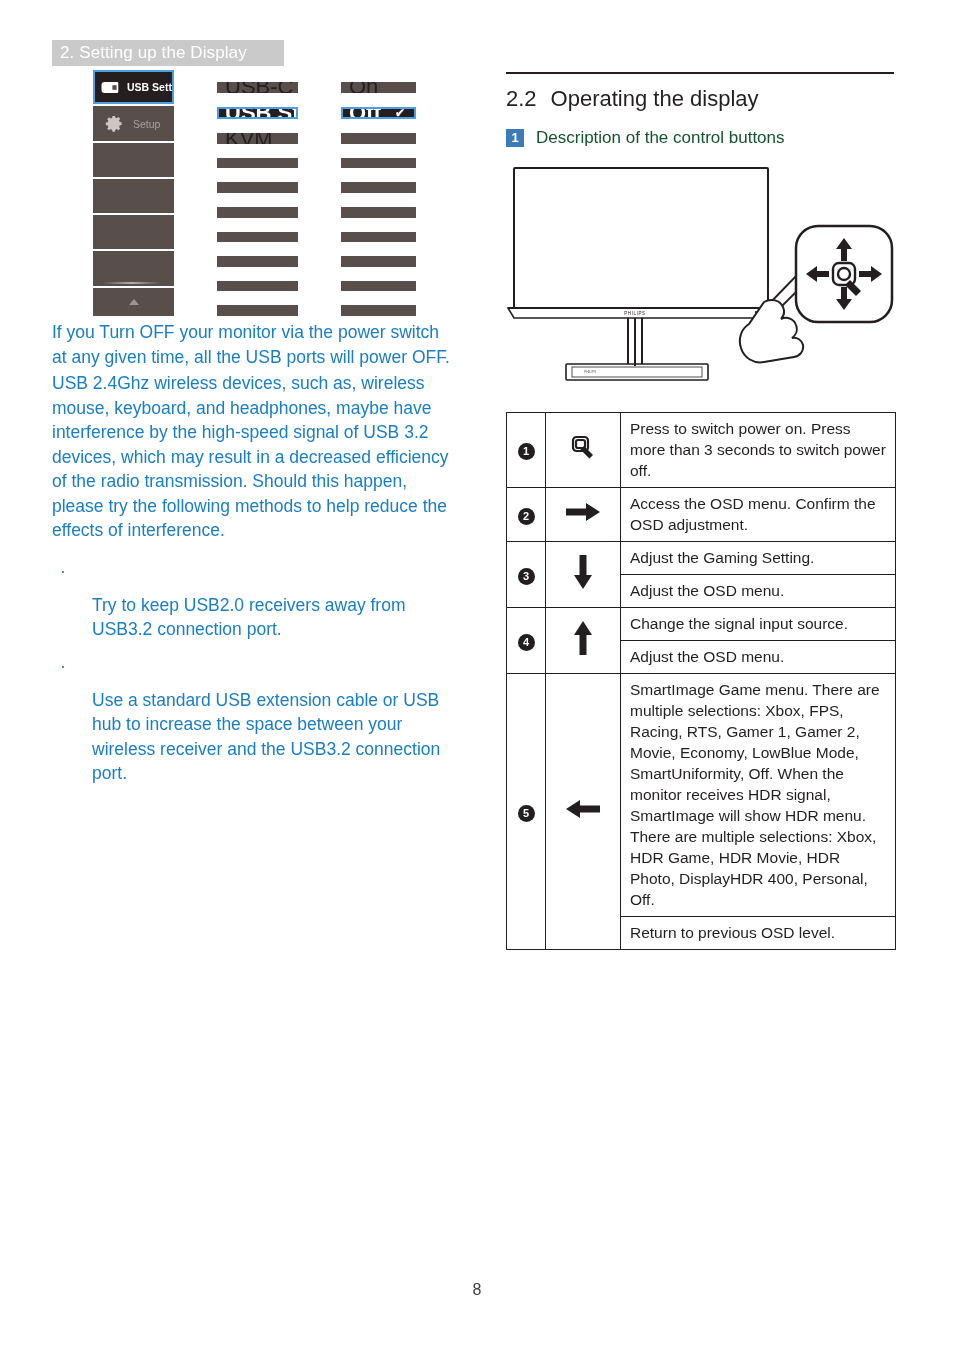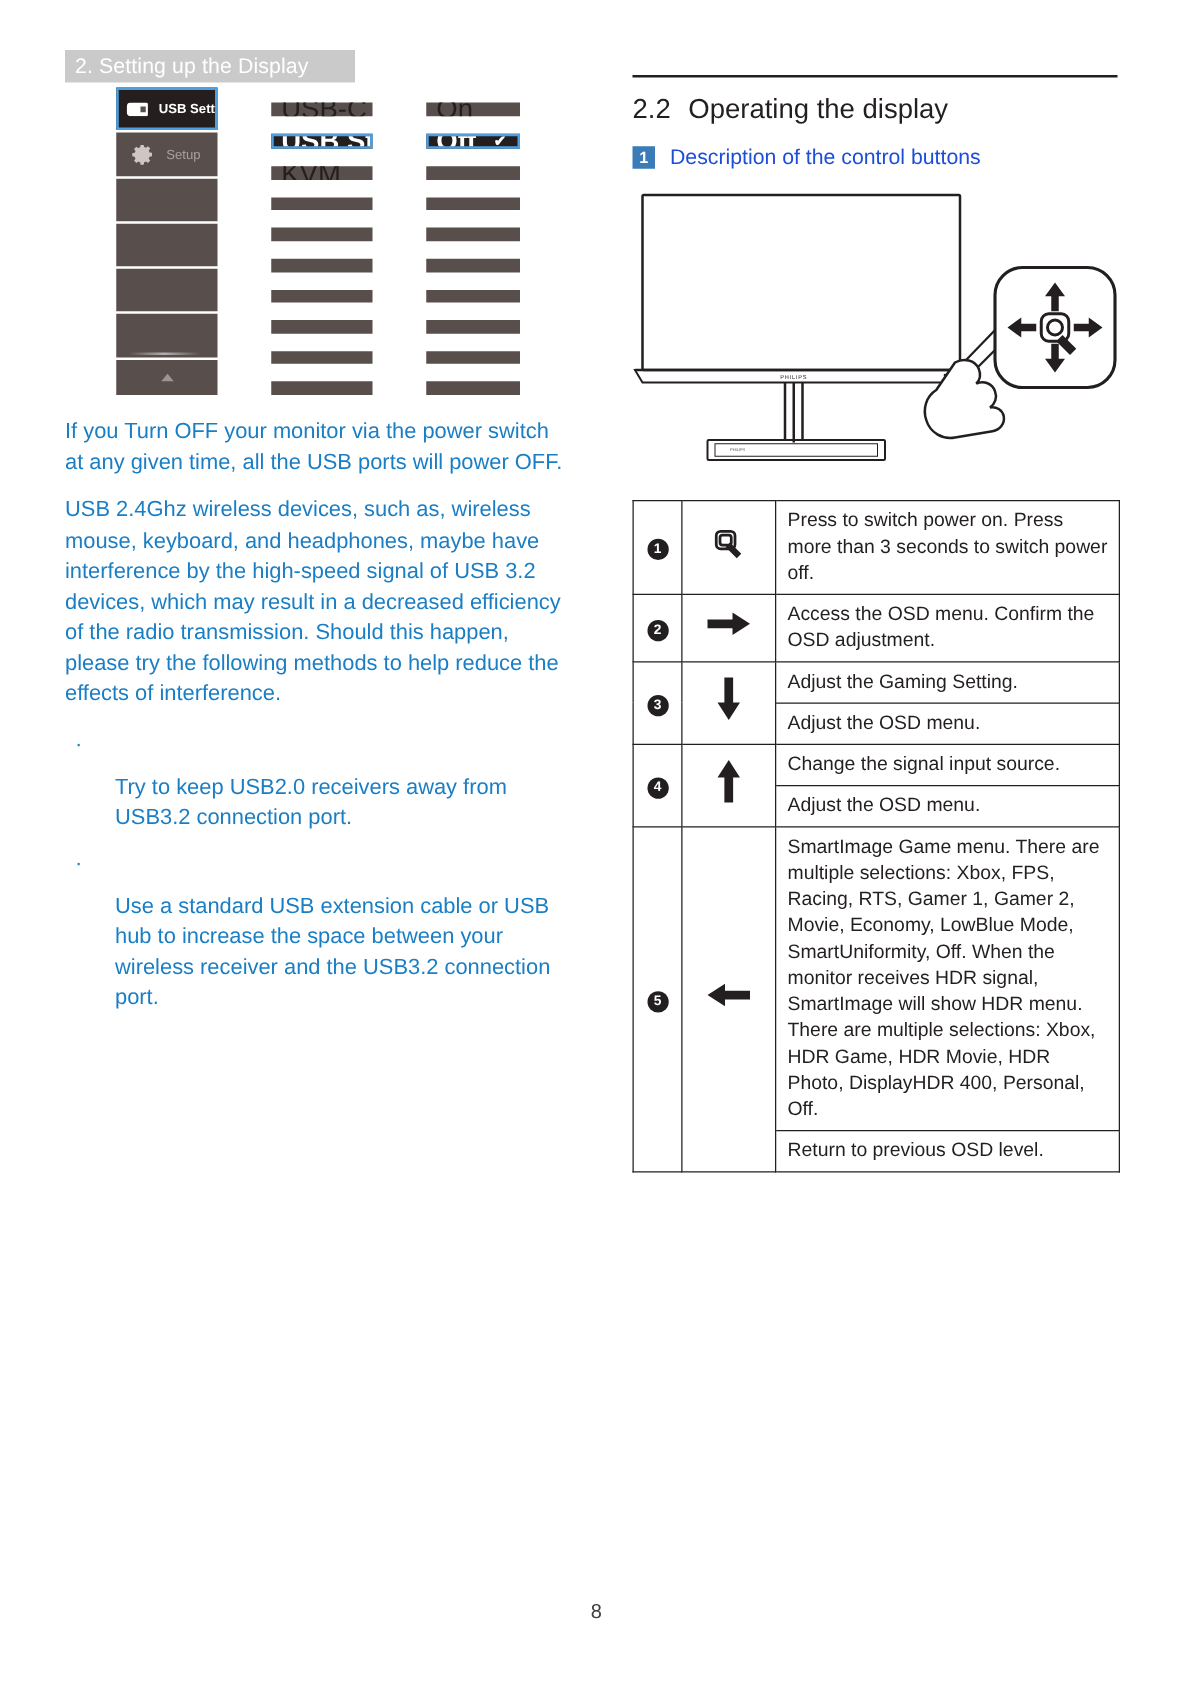--- a/index.html
+++ b/index.html
@@ -74,42 +74,42 @@
   .osd-cell.centered { justify-content: center; padding-left: 0; }
 
   
   .blue { color: #1a7ec4; }
   .note-head, .warn-head {
     display: flex; align-items: center; gap: 8px;
     font-size: 19px; margin-top: 14px;
   }
   .para {
     font-size: 17.5px; line-height: 24.5px; color: #1a7ec4;
-    margin-top: 14px;
+    margin-top: 2px;
   }
   .bullets { margin-top: 16px; }
   .bullet { display: flex; font-size: 17.5px; line-height: 24.5px; color: #1a7ec4; margin-bottom: 12px; }
   .bullet .dot { width: 40px; flex: none; text-align: left; padding-left: 8px; }
   .bullet .btxt { flex: 1; margin-top: 34px; }
 
   
-  .right-col { position: absolute; left: 506px; top: 60px; width: 392px; }
+  .right-col { position: absolute; left: 506px; top: 72px; width: 392px; }
   .rule { height: 1.5px; background: #231f20; width: 388px; }
   .h2 {
     display: flex; gap: 14px;
     font-size: 22px; color: #231f20;
     margin-top: 12px;
   }
   .h3 { display: flex; align-items: center; gap: 12px; margin-top: 16px; }
   .num-badge {
     width: 18px; height: 18px; background: #3b7cb8; color: #fff;
     font-size: 13px; font-weight: bold; display: flex;
     align-items: center; justify-content: center;
   }
-  .h3-text { font-size: 17px; color: #1d4ed8; text-align: right; }
+  .h3-text { font-size: 17px; color: #14532d; text-align: right; }
 
   .monitor-wrap { margin-top: 16px; width: 392px; height: 230px; }
 
   
   .tbl { margin-top: 18px; width: 390px; border-collapse: collapse; }
   .tbl td {
     border: 1px solid #231f20;
     vertical-align: middle;
     font-size: 15.5px;
     line-height: 21px;

